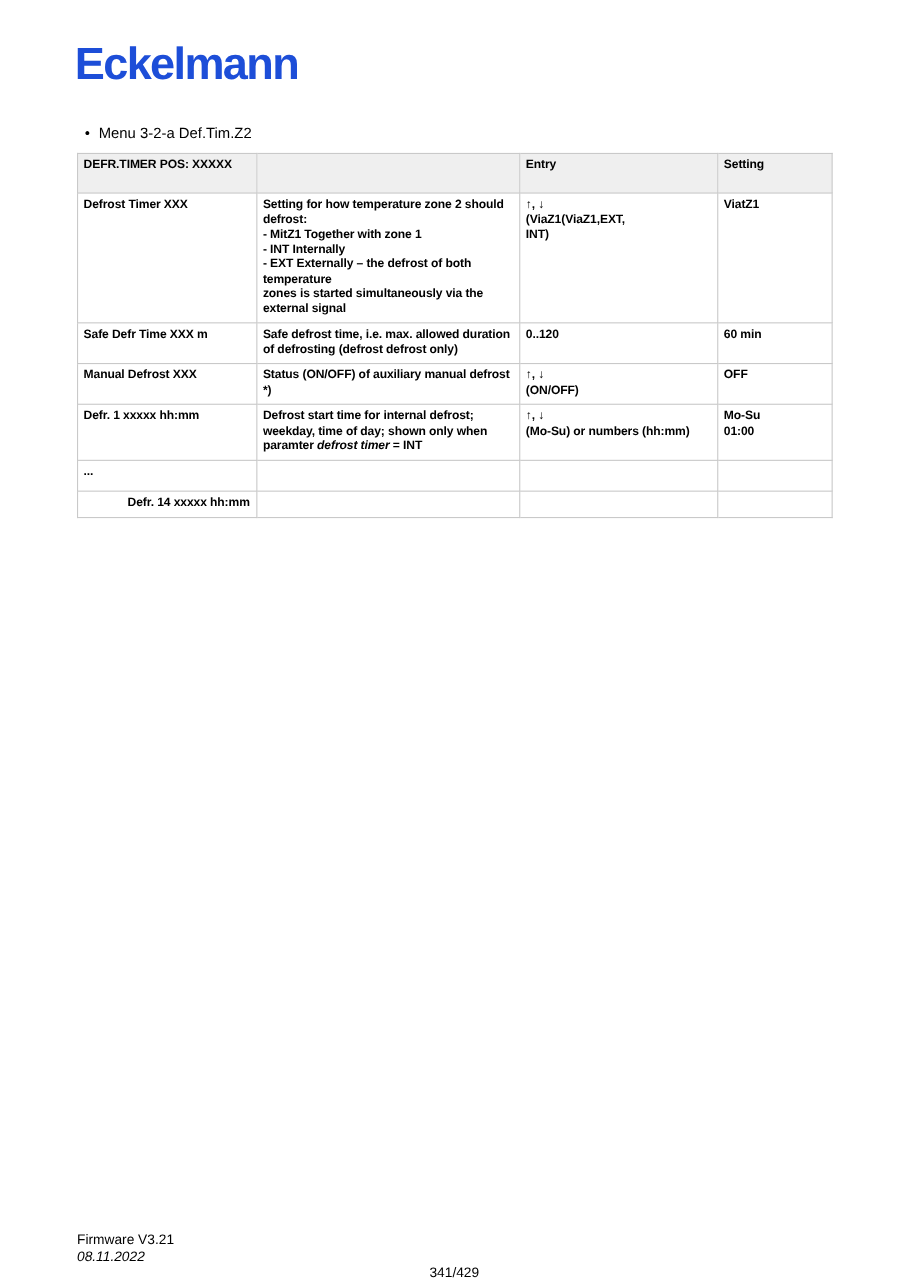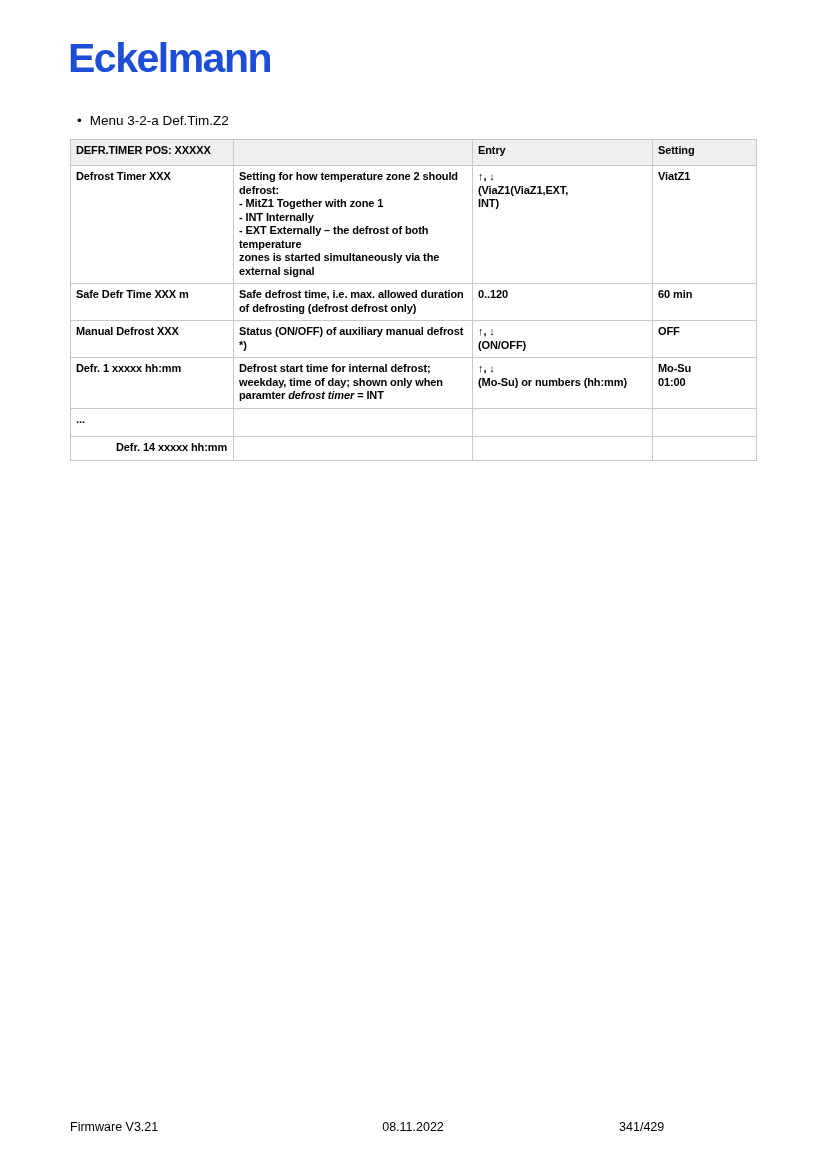--- a/index.html
+++ b/index.html
@@ -30,32 +30,32 @@
     font-size:11px; line-height:13.5px;
     text-align:left;
     white-space:pre-line;
     letter-spacing:-0.1px;
     overflow:hidden;
     font-weight:bold;
   }
   .param-table th {
     background:#efefef;
     font-weight:700;
-    height:26px;
+    height:36px;
     white-space:nowrap;
   }
   .row-dots td { height:28px; }
   .row-last td { height:24px;padding-left:45px; }
   .italic { font-style:italic; }
   .footer {
     position:absolute; left:70px; top:1120px; width:686px;
-    display:flex; font-size:12.5px; line-height:15px;
+    display:flex; font-size:12.5px; line-height:15px;flex-direction:column;
   }
   .footer .f-left  { flex:1; text-align:left; }
-  .footer .f-center{ flex:1; text-align:center; }
+  .footer .f-center{ flex:1; text-align:left;font-style:italic; }
   .footer .f-right { flex:1; text-align:center; }
 </style>
 </head>
 <body>
 
 <div class="page">
 
   <div class="logo">Eckelmann</div>
 
   <div class="menu-line">

